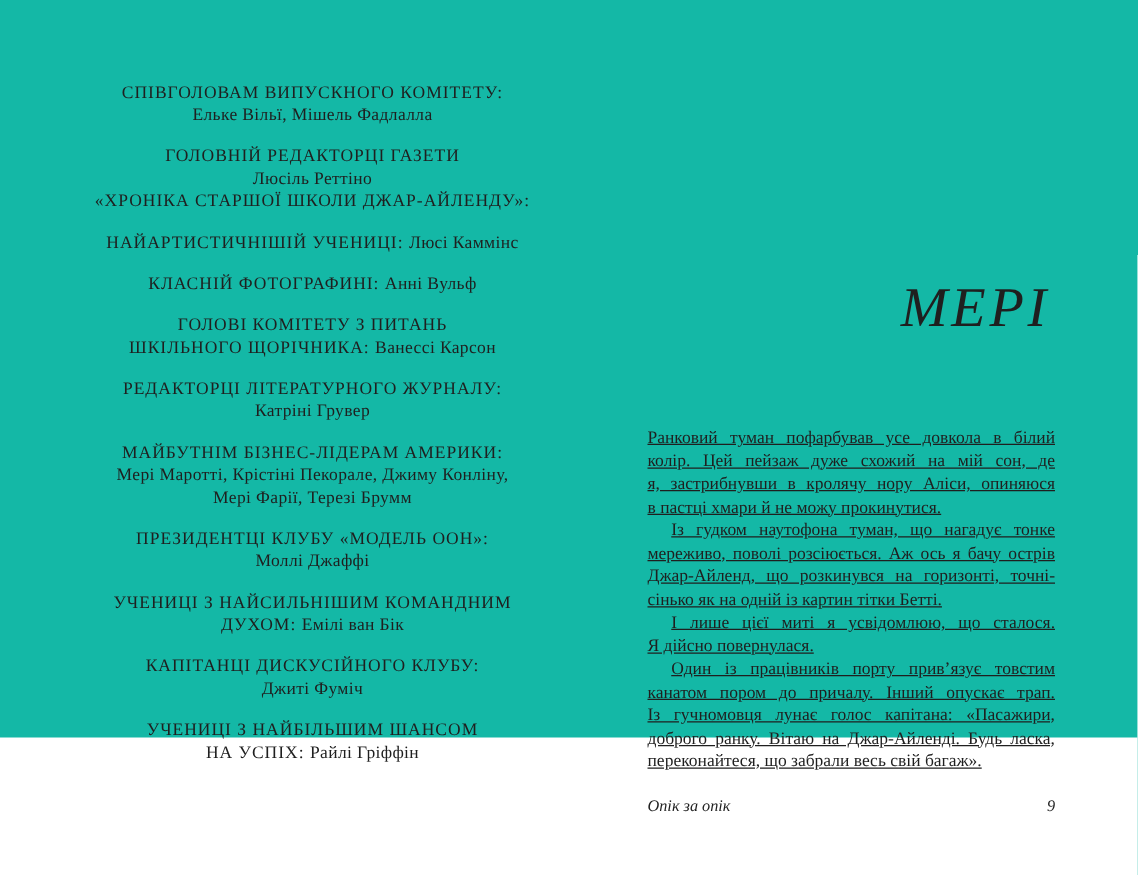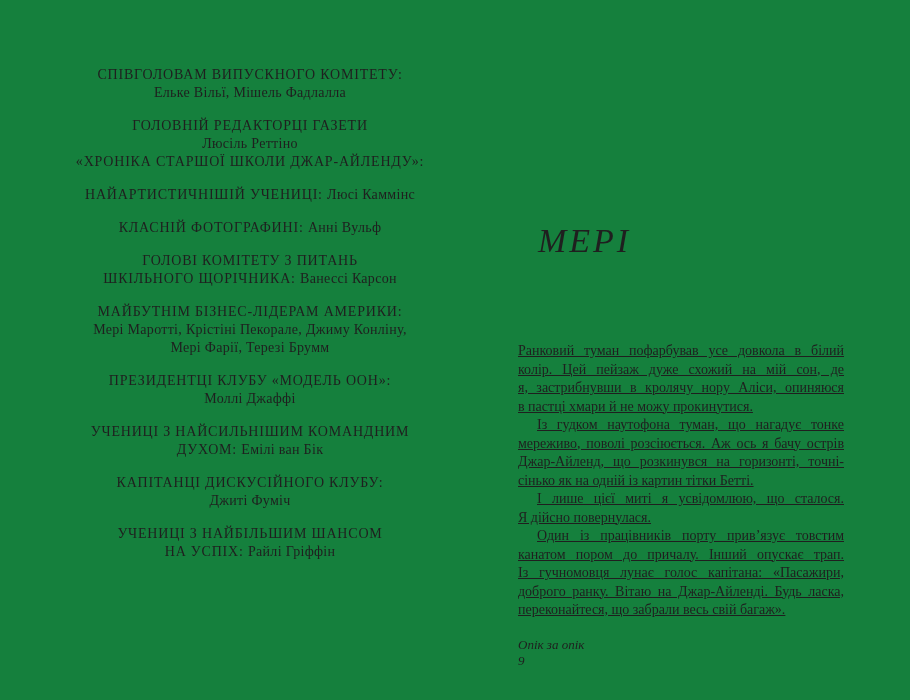--- a/index.html
+++ b/index.html
@@ -8,50 +8,50 @@
     width: 910px;
     height: 700px;
     background: #ffffff;
     font-family: "Liberation Serif", serif;
     color: #1f1f1f;
     overflow: hidden;
   }
   .spread {
     position: relative;
     width: 910px;
-    height: 700px;
-    background: #15803d;
+    height: 590px;
+    background: #14b8a6;
   }
 
   
   .page-left {
     position: absolute;
     left: 52px;
     top: 66px;
     width: 396px;
     text-align: center;
     font-size: 14px;
     line-height: 18px;
   }
   .section { margin-bottom: 15px; }
   .sec-line { white-space: nowrap; }
   .caps { letter-spacing: 0.8px; }
   .name { letter-spacing: 0.3px; }
 
   
   .chapter-title {
     position: absolute;
-    left: 538px;
+    left: 514px;
     top: 222px;
     width: 326px;
     margin: 0;
-    text-align: left;
+    text-align: right;
     font-style: italic;
     font-weight: normal;
-    font-size: 34px;
+    font-size: 45px;
     line-height: 1.1;
     letter-spacing: 3px;
   }
   .chapter-body {
     position: absolute;
     left: 518px;
     top: 342px;
     width: 326px;
     font-size: 14px;
     line-height: 18.5px;
@@ -65,24 +65,23 @@
   .bline.ind { text-indent: 19px; }
 
   
   .page-footer {
     position: absolute;
     left: 518px;
     top: 637px;
     width: 326px;
     display: flex;
     justify-content: space-between;
-    align-items: flex-start;
+    align-items: flex-end;
     font-style: italic;
     font-size: 13px;
-    flex-direction: column;
   }
 </style>
 </head>
 <body>
 
 <div class="spread">
 
   <div class="page-left" id="left-page">
       <div class="section">
         <div class="sec-line"><span class="caps">СПІВГОЛОВАМ ВИПУСКНОГО КОМІТЕТУ:</span></div>
@@ -95,20 +94,24 @@
       </div>
       <div class="section">
         <div class="sec-line"><span class="caps">НАЙАРТИСТИЧНІШІЙ УЧЕНИЦІ: </span><span class="name">Люсі Каммінс</span></div>
       </div>
       <div class="section">
         <div class="sec-line"><span class="caps">КЛАСНІЙ ФОТОГРАФИНІ: </span><span class="name">Анні Вульф</span></div>
       </div>
       <div class="section">
         <div class="sec-line"><span class="caps">ГОЛОВІ КОМІТЕТУ З ПИТАНЬ</span></div>
         <div class="sec-line"><span class="caps">ШКІЛЬНОГО ЩОРІЧНИКА: </span><span class="name">Ванессі Карсон</span></div>
+      </div>
+      <div class="section">
+        <div class="sec-line"><span class="caps">РЕДАКТОРЦІ ЛІТЕРАТУРНОГО ЖУРНАЛУ:</span></div>
+        <div class="sec-line"><span class="name">Катріні Грувер</span></div>
       </div>
       <div class="section">
         <div class="sec-line"><span class="caps">МАЙБУТНІМ БІЗНЕС-ЛІДЕРАМ АМЕРИКИ:</span></div>
         <div class="sec-line"><span class="name">Мері Маротті, Крістіні Пекорале, Джиму Конліну,</span></div>
         <div class="sec-line"><span class="name">Мері Фарії, Терезі Брумм</span></div>
       </div>
       <div class="section">
         <div class="sec-line"><span class="caps">ПРЕЗИДЕНТЦІ КЛУБУ «МОДЕЛЬ ООН»:</span></div>
         <div class="sec-line"><span class="name">Моллі Джаффі</span></div>
       </div>

